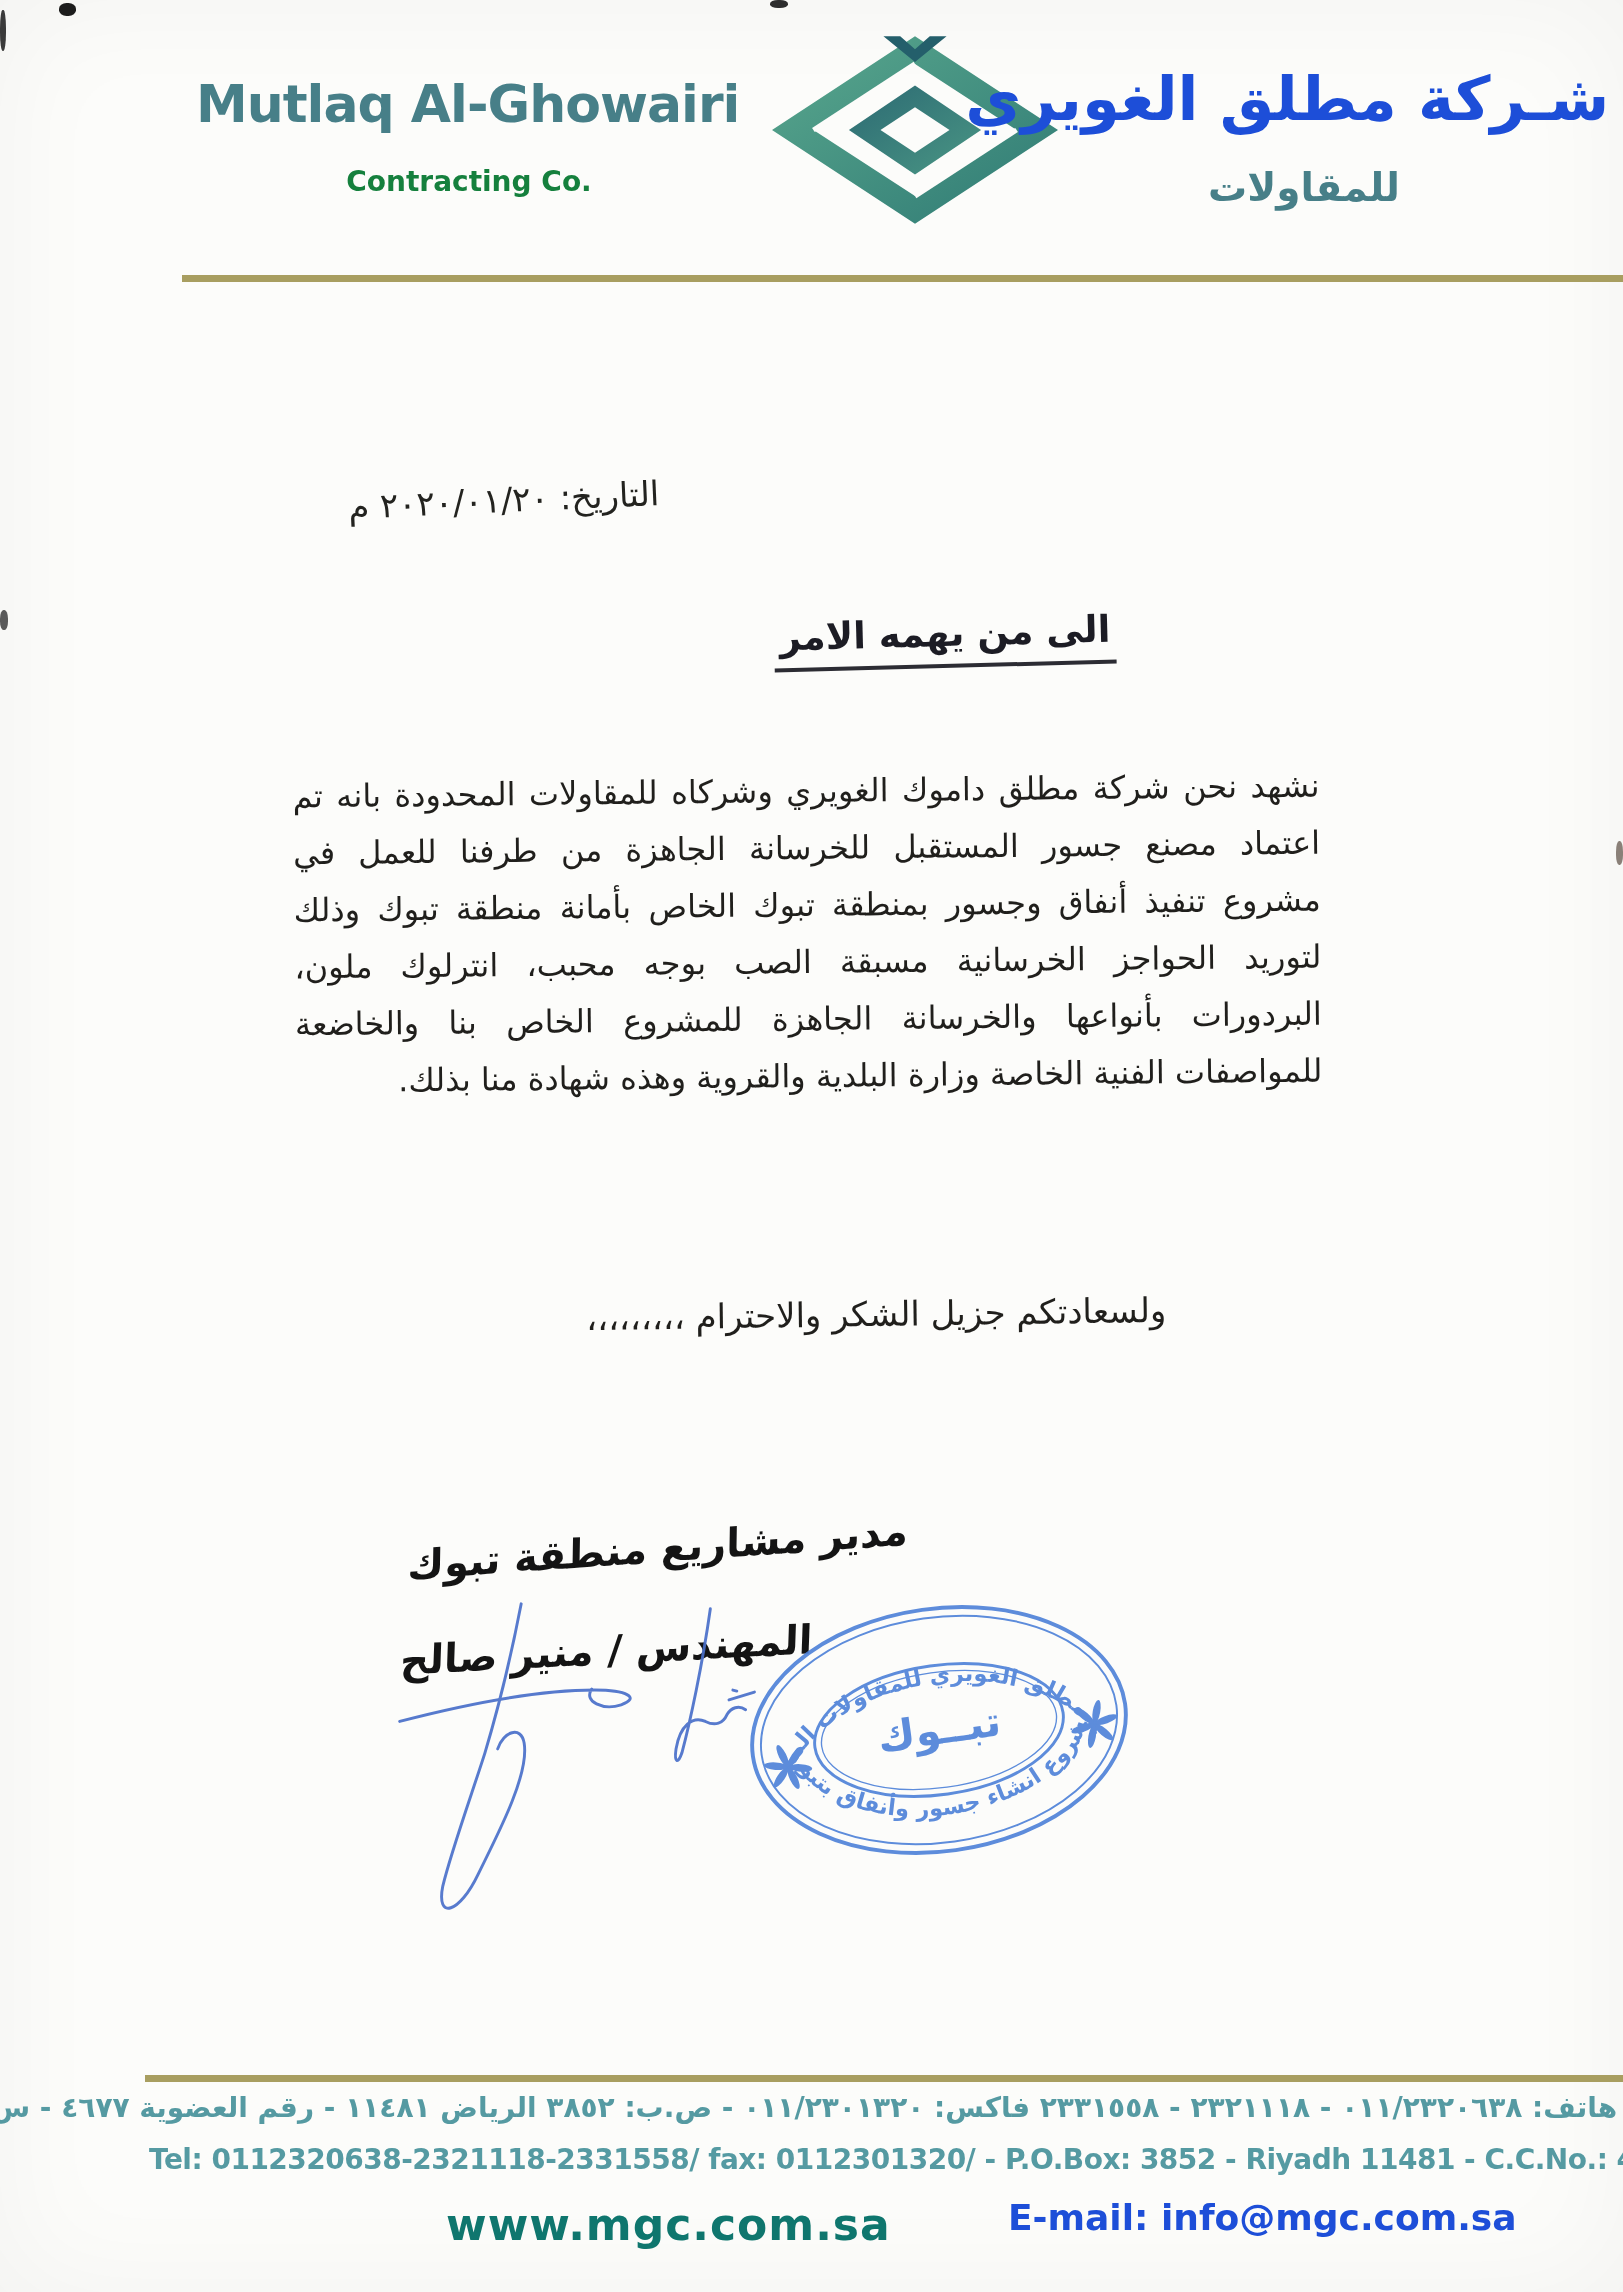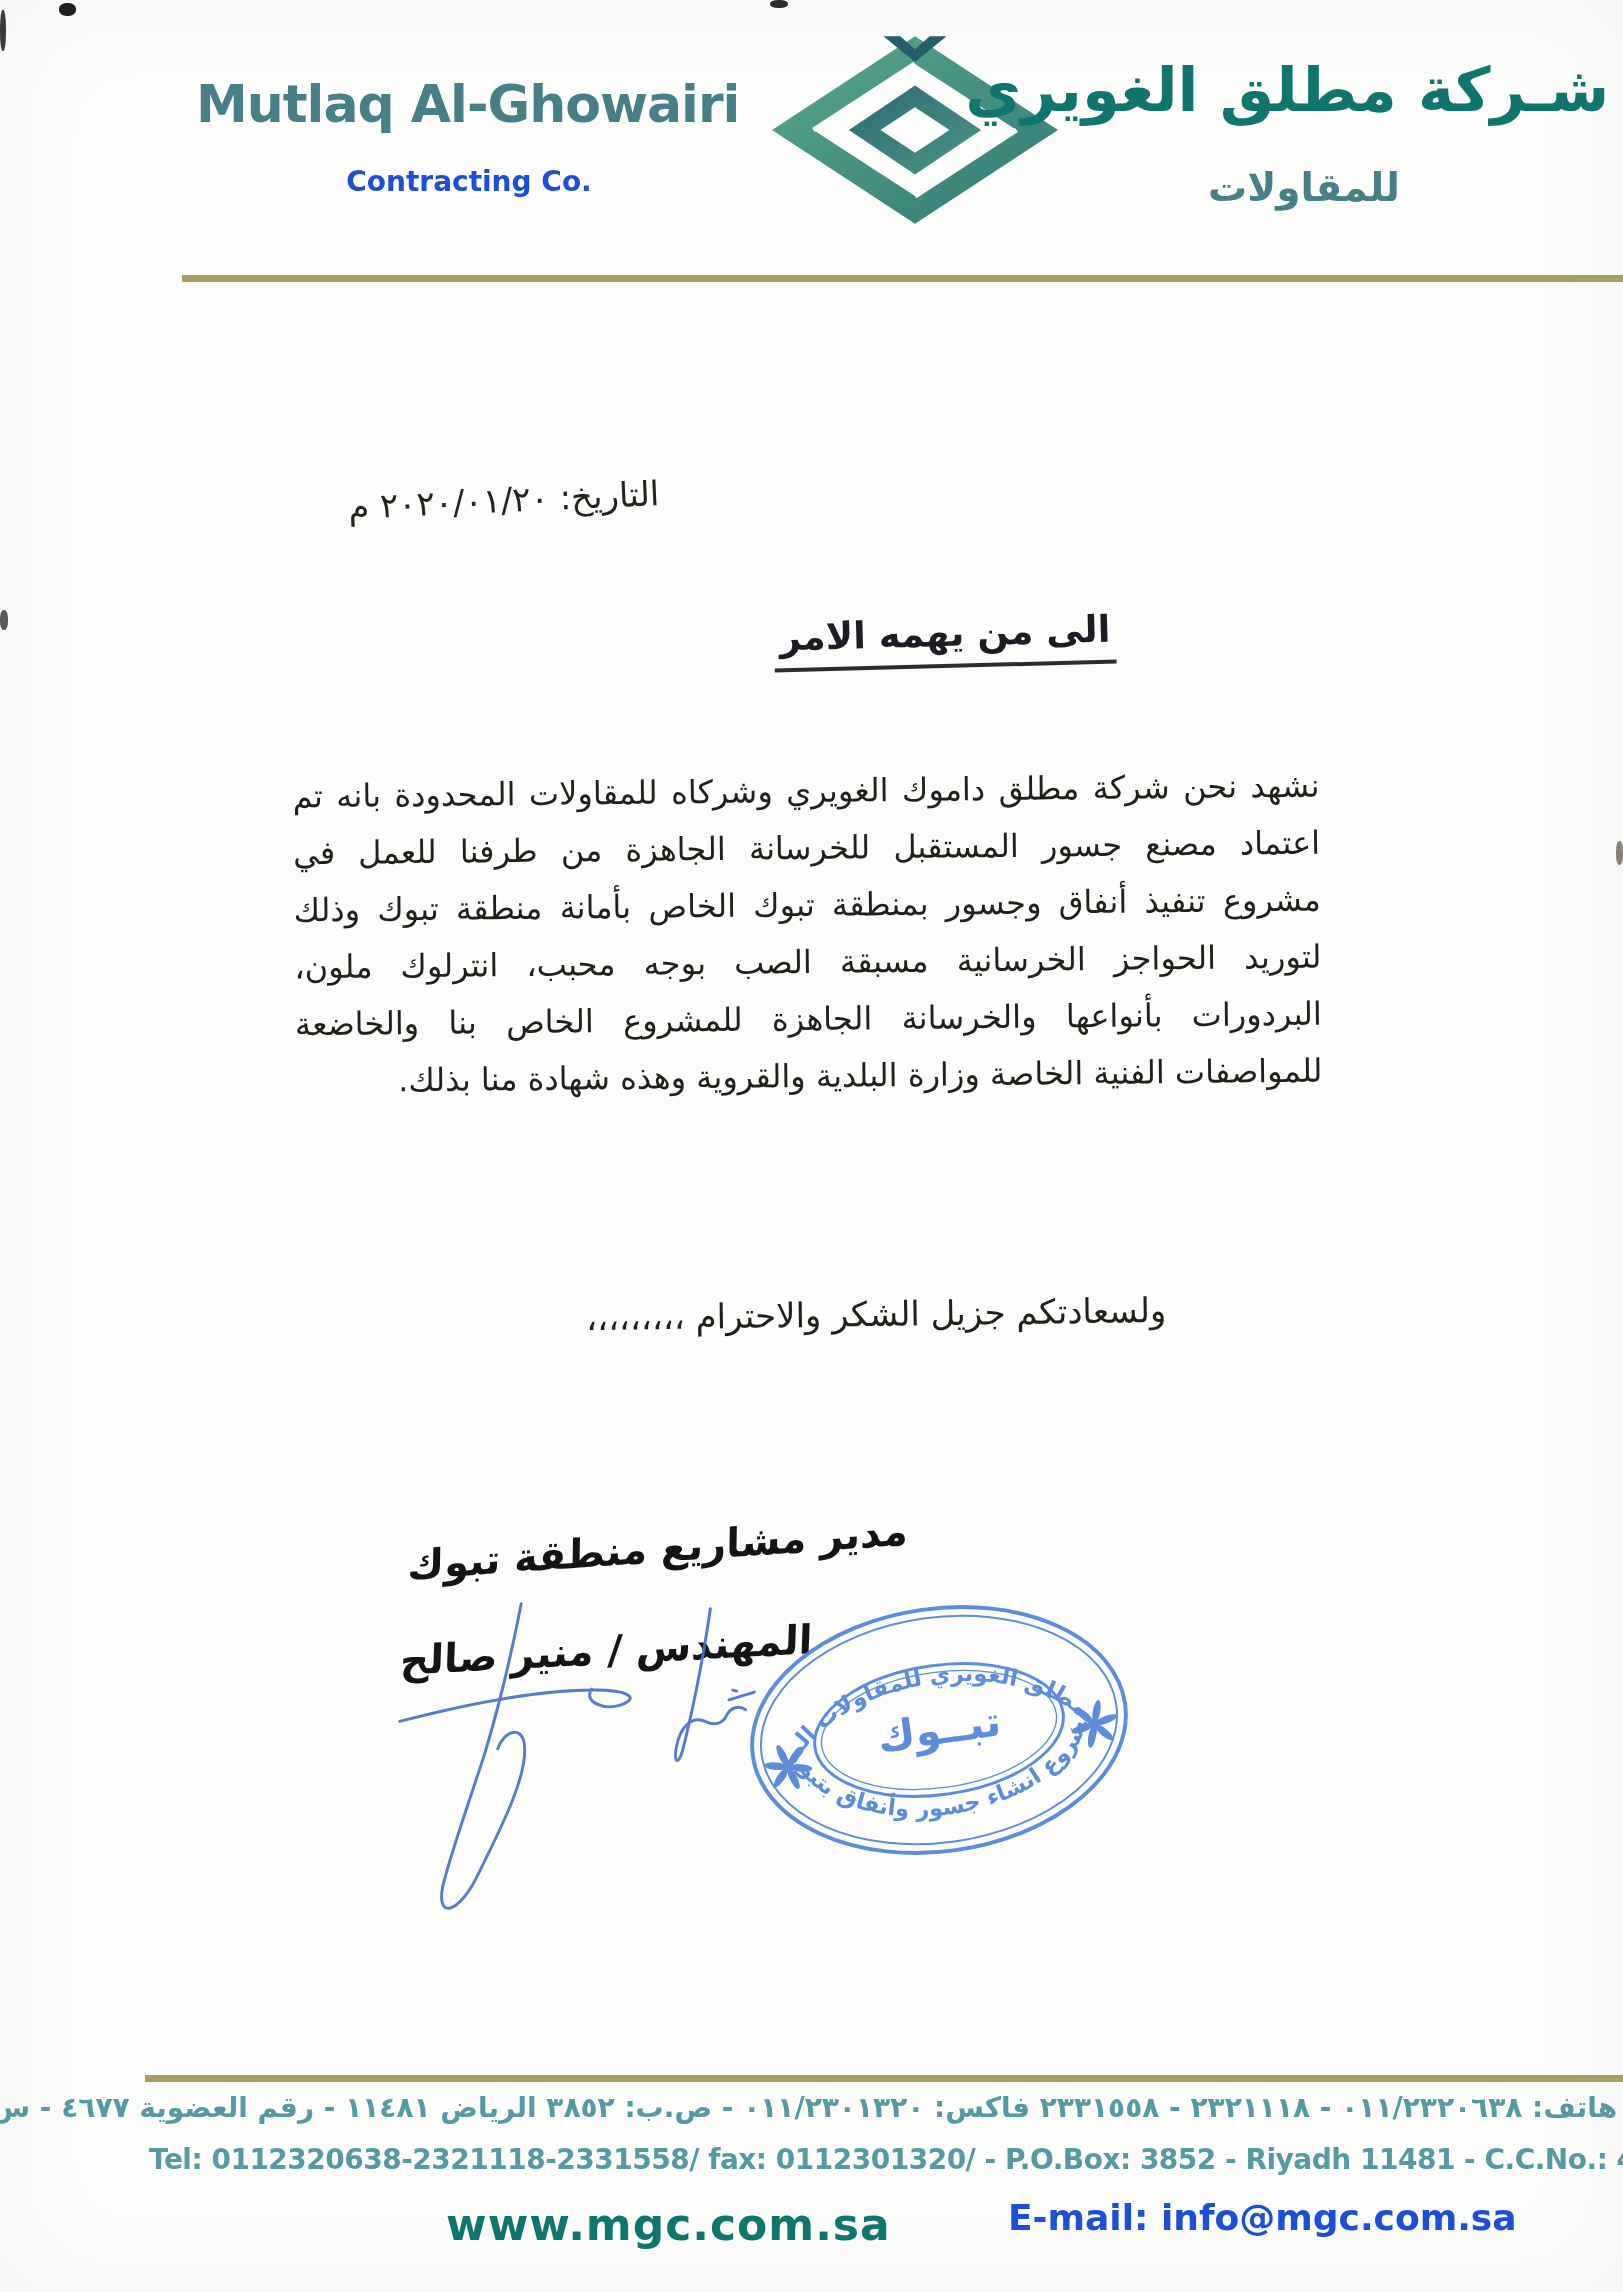--- a/index.html
+++ b/index.html
@@ -13,26 +13,26 @@
   }
   
   .company-en{
     position:absolute;left:196px;top:74px;
     font-size:52px;font-weight:bold;color:#477f88;letter-spacing:-1px;
     white-space:nowrap;
     text-align:center;
   }
   .company-en-sub{
     position:absolute;left:469px;top:165px;transform:translateX(-50%);
-    font-size:28px;font-weight:bold;color:#1d4ed8;white-space:nowrap;
+    font-size:28px;font-weight:bold;color:#15803d;white-space:nowrap;
   }
   .logo{position:absolute;left:772px;top:33px;width:286px;height:194px;}
   .company-ar{
-    position:absolute;right:13.7px;top:54px;direction:rtl;
-    font-size:61px;font-weight:bold;color:#0f766e;white-space:nowrap;
+    position:absolute;right:13.7px;top:63px;direction:rtl;
+    font-size:61px;font-weight:bold;color:#1d4ed8;white-space:nowrap;
   }
   .company-ar-sub{
     position:absolute;right:223px;top:165px;direction:rtl;
     font-size:39px;font-weight:bold;color:#477f88;white-space:nowrap;margin-left:6px;
   }
   .rule-top{position:absolute;left:182px;right:0;top:275px;height:6.9px;background:#a89e60;}
   
   .date-line{
     position:absolute;left:348px;top:480px;direction:rtl;
     font-size:34px;color:#23231f;white-space:nowrap;

